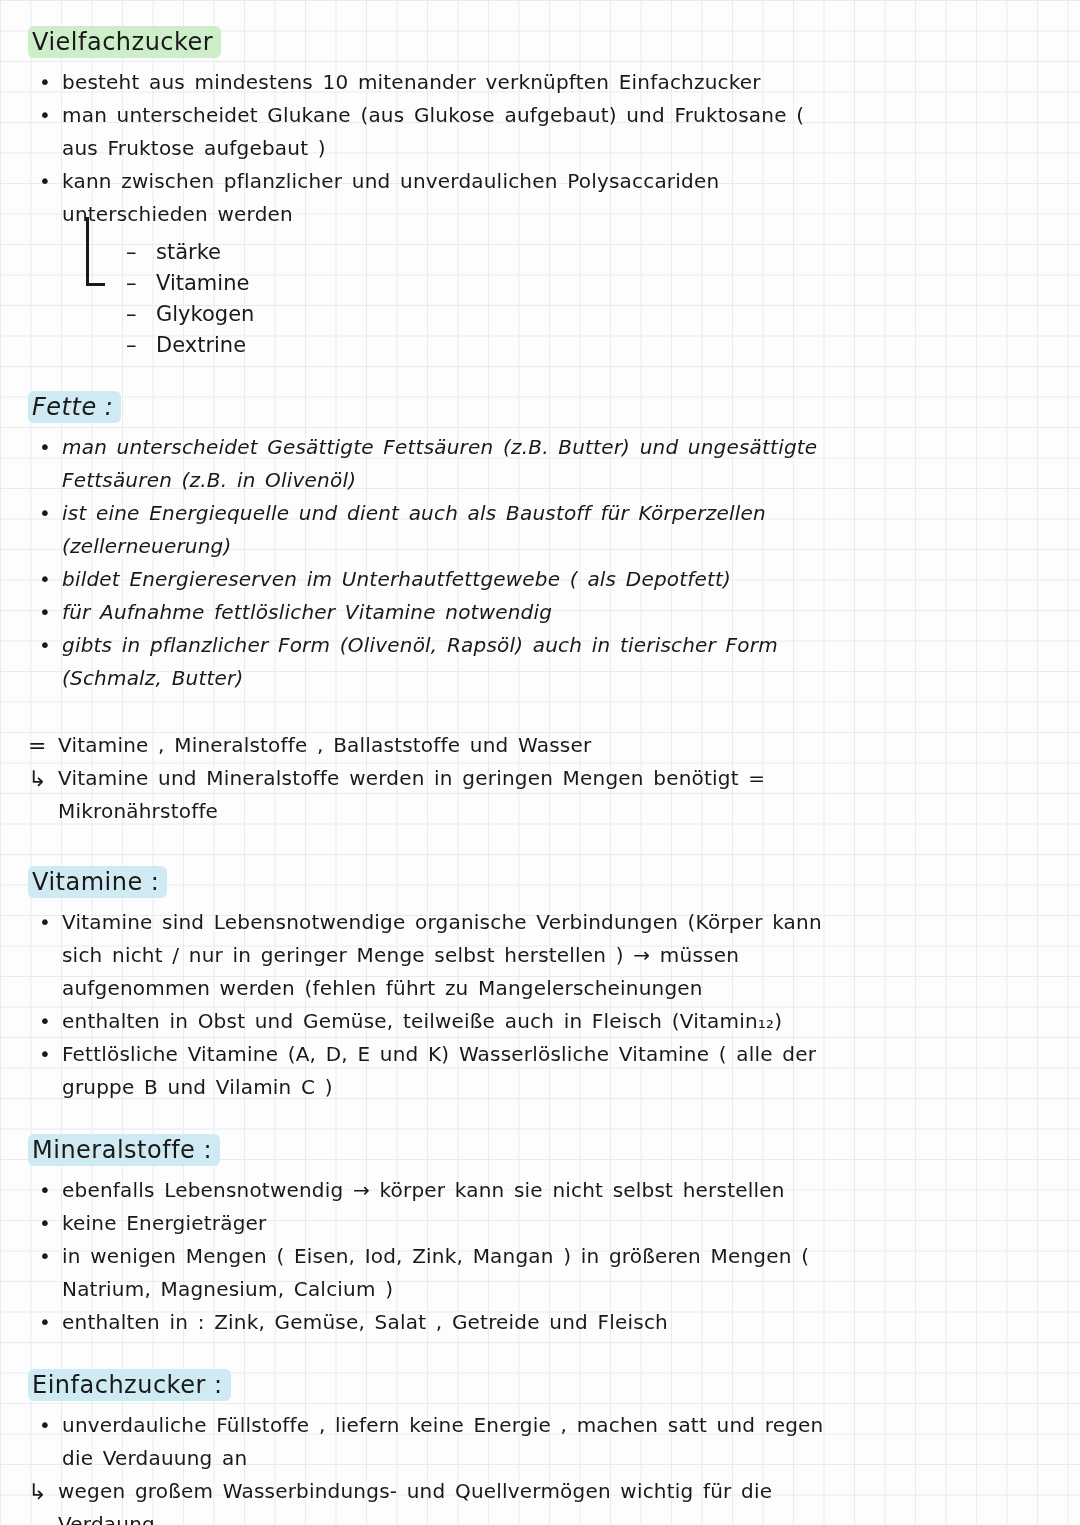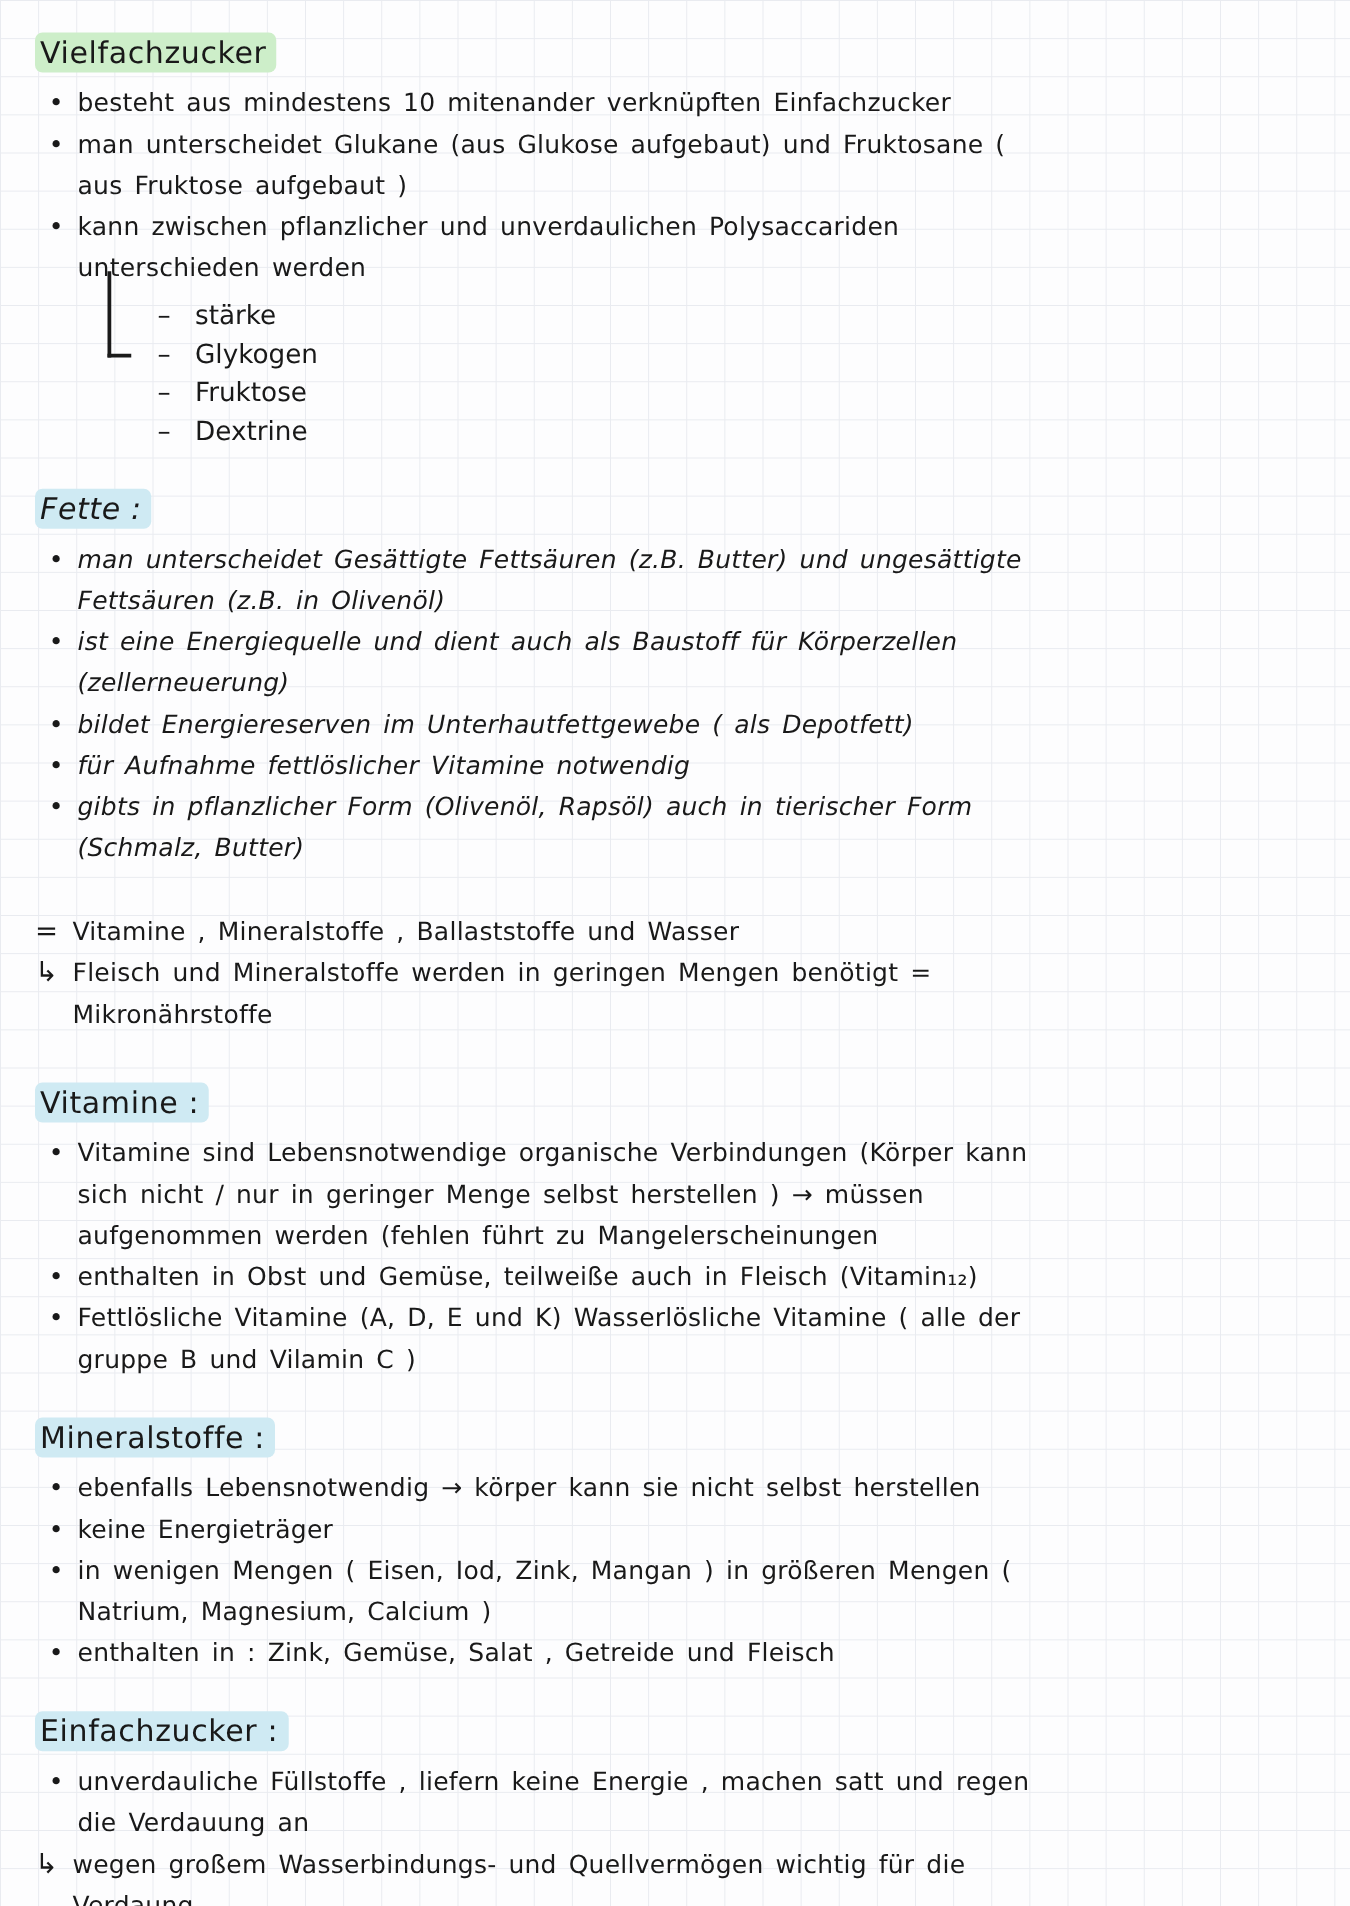--- a/index.html
+++ b/index.html
@@ -99,25 +99,25 @@
       <span class="text">kann zwischen pflanzlicher und unverdaulichen Polysaccariden unterschieden werden</span>
     </div>
     <div class="sublist">
       <div class="bracket"></div>
       <div class="subitem">
         <span class="dash">–</span>
         <span>stärke</span>
       </div>
       <div class="subitem">
         <span class="dash">–</span>
+        <span>Vitamine</span>
+      </div>
+      <div class="subitem">
+        <span class="dash">–</span>
         <span>Glykogen</span>
-      </div>
-      <div class="subitem">
-        <span class="dash">–</span>
-        <span>Fruktose</span>
       </div>
       <div class="subitem">
         <span class="dash">–</span>
         <span>Dextrine</span>
       </div>
     </div>
   </div>
 
   <div class="section gap-lg">
     <div class="heading hl-cyan">Fette :</div>
@@ -144,21 +144,21 @@
   </div>
 
   <div class="section gap-md">
     <div style="height:14px"></div>
     <div class="line">
       <span class="marker eq">=</span>
       <span class="text">Vitamine , Mineralstoffe , Ballaststoffe und Wasser</span>
     </div>
     <div class="line">
       <span class="marker arrow">↳</span>
-      <span class="text">Fleisch und Mineralstoffe werden in geringen Mengen benötigt = Mikronährstoffe</span>
+      <span class="text">Vitamine und Mineralstoffe werden in geringen Mengen benötigt = Mikronährstoffe</span>
     </div>
   </div>
 
   <div class="section">
     <div class="heading hl-cyan">Vitamine :</div>
     <div class="line">
       <span class="marker">•</span>
       <span class="text">Vitamine sind Lebensnotwendige organische Verbindungen (Körper kann sich nicht / nur in geringer Menge selbst herstellen ) → müssen aufgenommen werden (fehlen führt zu Mangelerscheinungen</span>
     </div>
     <div class="line">

